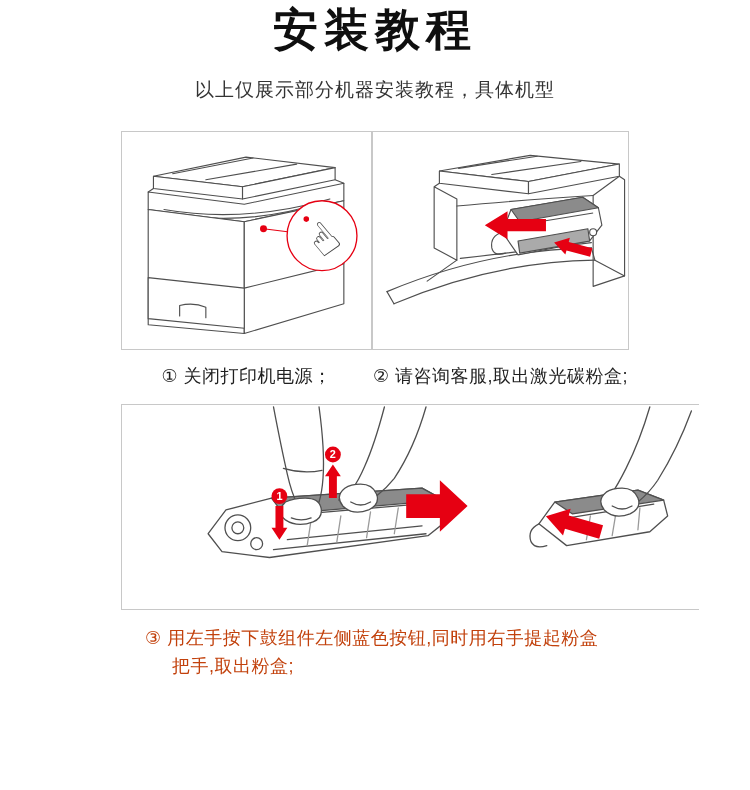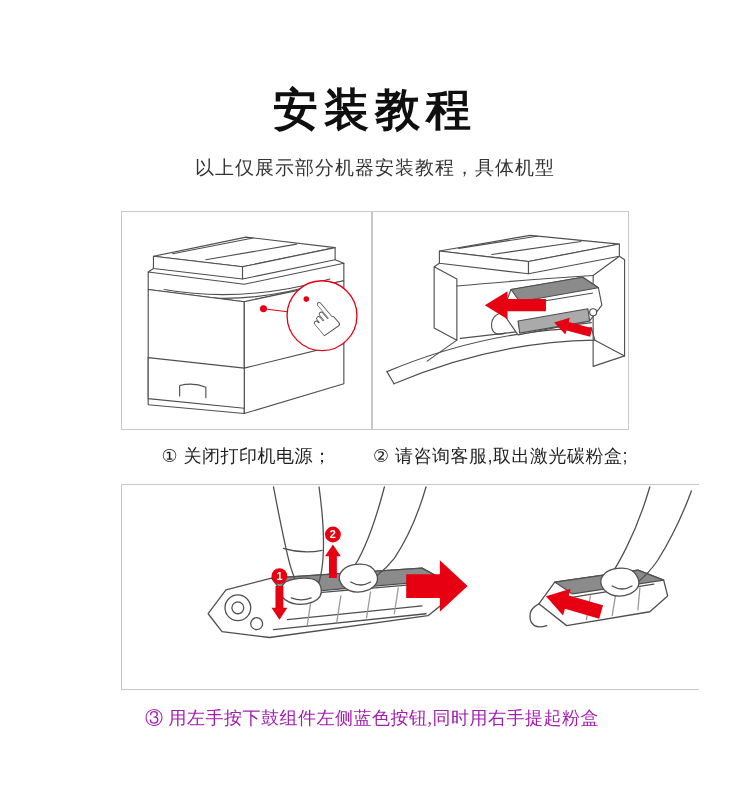--- a/index.html
+++ b/index.html
@@ -1,41 +1,41 @@
 <!DOCTYPE html>
 <html><head>
 <meta charset="utf-8">
 <style>
   * { box-sizing: border-box; }
   html, body { margin: 0; padding: 0; background: #ffffff; }
   body { font-family: "Liberation Sans", "DejaVu Sans", sans-serif; }
   .page {
     width: 648px; height: 790px; margin: 0 auto; background: #ffffff;
-    padding-top: 80px; overflow: hidden; position: relative;
+    overflow: hidden; position: relative;
   }
   .title {
     margin: 0; text-align: center; font-size: 45px; font-weight: 800;
     letter-spacing: 6px; color: #0f0f0f; font-family: "DejaVu Sans", sans-serif;
   }
-  .subtitle-wrap { margin-top: 14px; font-family: Liberation Mono, monospace; }
+  .subtitle-wrap { margin-top: 14px; }
   .subtitle {
     margin: 0; text-align: center; font-size: 19px; color: #333333;
     line-height: 31px; letter-spacing: 1px;
   }
   .figures-row { display: flex; justify-content: space-between; padding: 0 70px; margin-top: 26px; }
   .figure-box { border: 1px solid #c8c8c8; background: #ffffff; }
   .fb1 { width: 285px; height: 219px; }
   .fb2 { width: 292px; height: 219px; }
   .captions-row { display: flex; justify-content: space-between; padding: 0 70px; margin-top: 14px; }
   .caption { font-size: 18px; color: #1f1f1f; text-align: center; letter-spacing: 0.5px; }
   .cap1 { width: 287px; }
   .cap2 { width: 294px; }
   .figure-wide-wrap { padding: 0 70px; margin-top: 16px; }
   .figure-wide { border: 1px solid #c8c8c8; width: 610px; height: 206px; background: #fff; }
-  .caption3 { padding: 0 70px 0 94px; margin-top: 14px; font-size: 18px; color: #a21caf; line-height: 28px; letter-spacing: 0.5px; font-family: Liberation Serif, serif; }
+  .caption3 { padding: 0 70px 0 94px; margin-top: 14px; font-size: 18px; color: #c2410c; line-height: 28px; letter-spacing: 0.5px; }
   .caption3 .line2 { margin-left: 27px; }
   svg { display: block; width: 100%; height: 100%; }
 </style>
 </head>
 <body>
 
 <div class="page">
 
   <h1 class="title">安装教程</h1>
 
@@ -170,15 +170,16 @@
         </g>
         <g transform="rotate(16 452 120)">
           <polygon points="424,120 446,106 446,113 482,113 482,127 446,127 446,134" fill="#e60012"></polygon>
         </g>
       </svg>
     </div>
   </div>
 
   <div class="caption3">
     <div class="line1">③ 用左手按下鼓组件左侧蓝色按钮,同时用右手提起粉盒</div>
+    <div class="line2">把手,取出粉盒;</div>
   </div>
 
 </div>
 
 </body></html>

